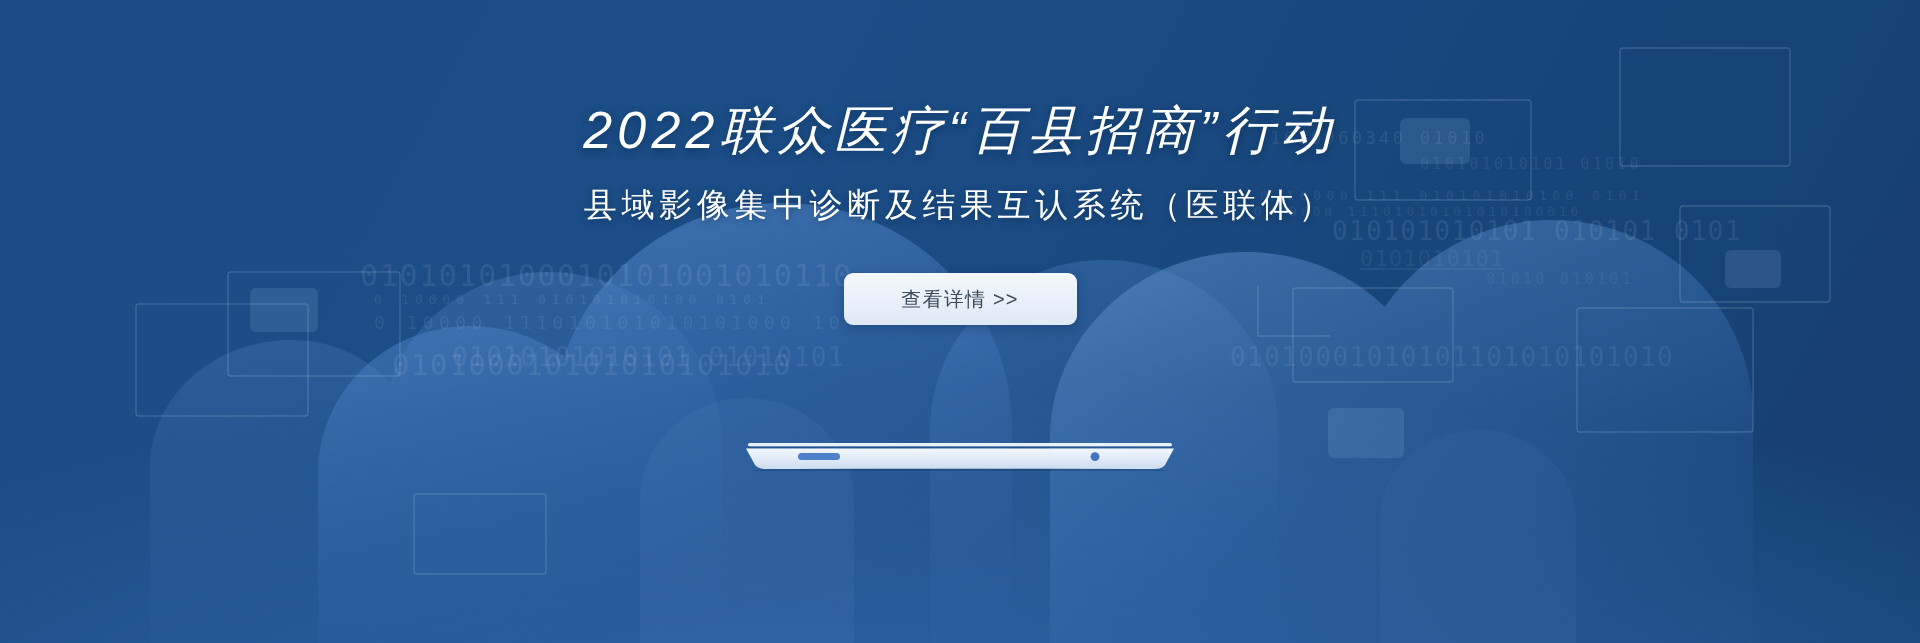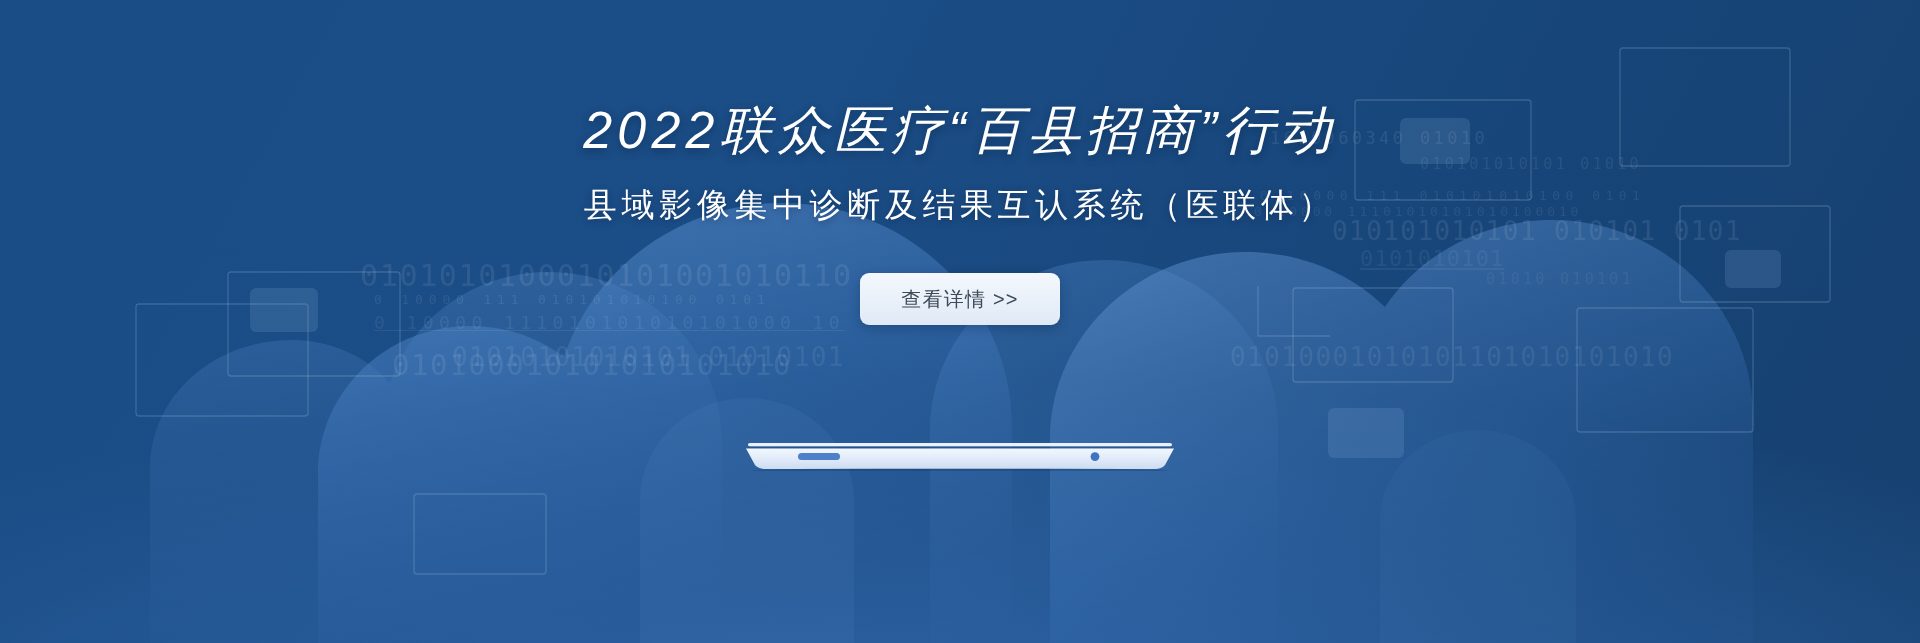--- a/index.html
+++ b/index.html
@@ -26,21 +26,21 @@
   .binary{
     position:absolute;
     font-family:"DejaVu Sans Mono","Liberation Mono",monospace;
     color:#ffffff;
     white-space:nowrap;
     letter-spacing:.055em;
     user-select:none;
   }
   .b1{ left:360px; top:258px; font-size:30px; opacity:.085; }
   .b2{ left:374px; top:292px; font-size:13px; opacity:.085; letter-spacing:.45em; }
-  .b3{ left:374px; top:312px; font-size:18px; opacity:.075; letter-spacing:.30em;text-decoration:underline; }
+  .b3{ left:374px; top:312px; font-size:18px; opacity:.075; letter-spacing:.30em; }
   .b4{ left:452px; top:342px; font-size:26px; opacity:.075; }
   .b5{ left:392px; top:348px; font-size:29px; opacity:.085; }
   .b6{ left:1240px; top:158px; font-size:27px; opacity:.095; }
   .b7{ left:1260px; top:188px; font-size:13px; opacity:.075; letter-spacing:.42em; }
   .b8{ left:1254px; top:204px; font-size:13px; opacity:.070; letter-spacing:.30em; }
   .b9{ left:1270px; top:128px; font-size:17px; opacity:.085; letter-spacing:.20em; }
   .b10{ left:1332px; top:216px; font-size:26px; opacity:.085;text-align:right; }
   .b11{ left:1360px; top:246px; font-size:22px; opacity:.060;text-decoration:underline; }
   .b12{ left:1230px; top:342px; font-size:26px; opacity:.075; }
   .b13{ left:1420px; top:118px; font-size:15px; opacity:.070; letter-spacing:.22em;margin-top:37px; }
@@ -68,21 +68,21 @@
     font-size:33px;
     line-height:1;
     color:#ffffff;
     letter-spacing:.14em;
     text-shadow:0 2px 7px rgba(5,28,58,.40);
     font-weight:400;
     white-space:nowrap;
   }
   .cta{
     margin-top:52px;
-    width:200px; height:52px;
+    width:233px; height:52px;
     border:none; outline:none;
     border-radius:9px;
     background:linear-gradient(180deg,#f4f8fd 0%,#e9f0f9 55%,#dfe9f5 100%);
     color:#3c4a5a;
     font-family:"Liberation Sans","DejaVu Sans",sans-serif;
     font-size:20px;
     letter-spacing:.06em;
     cursor:pointer;
     box-shadow:0 3px 12px rgba(4,26,55,.28);
     display:flex; align-items:center; justify-content:center;

